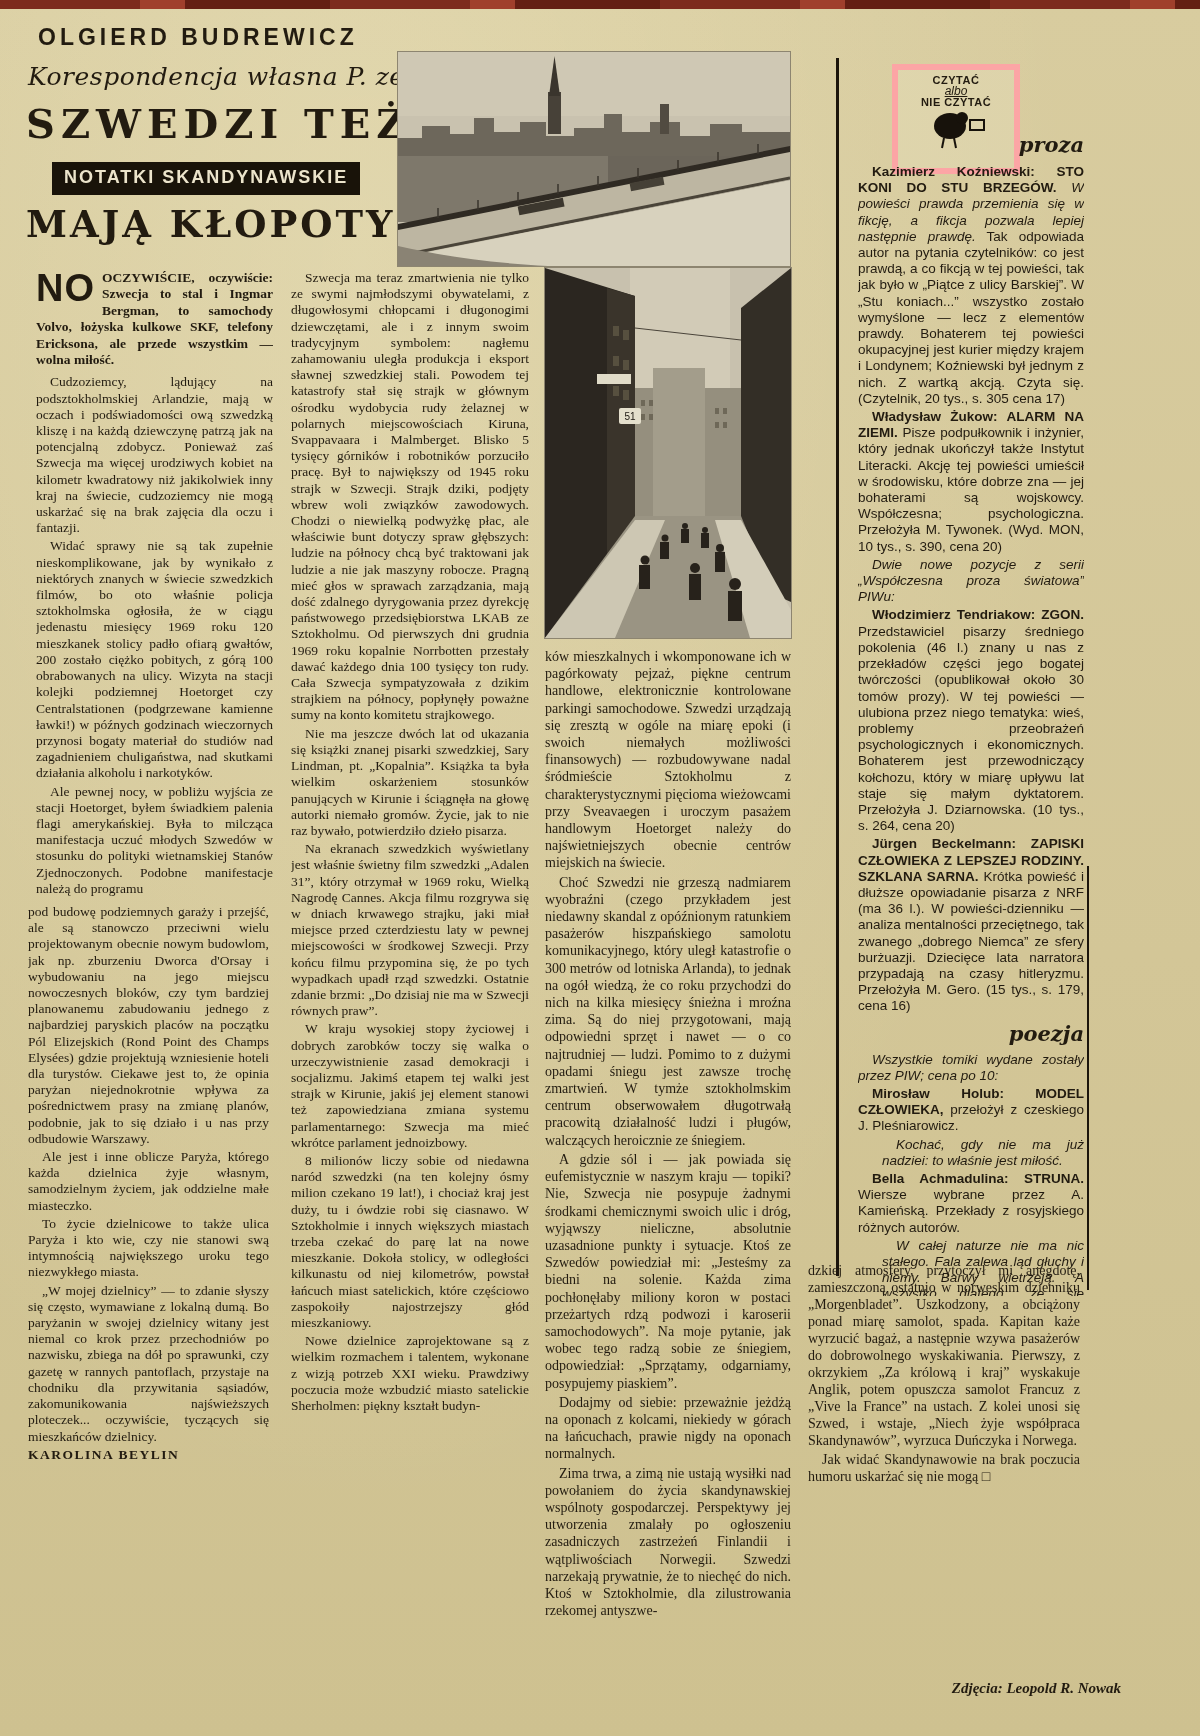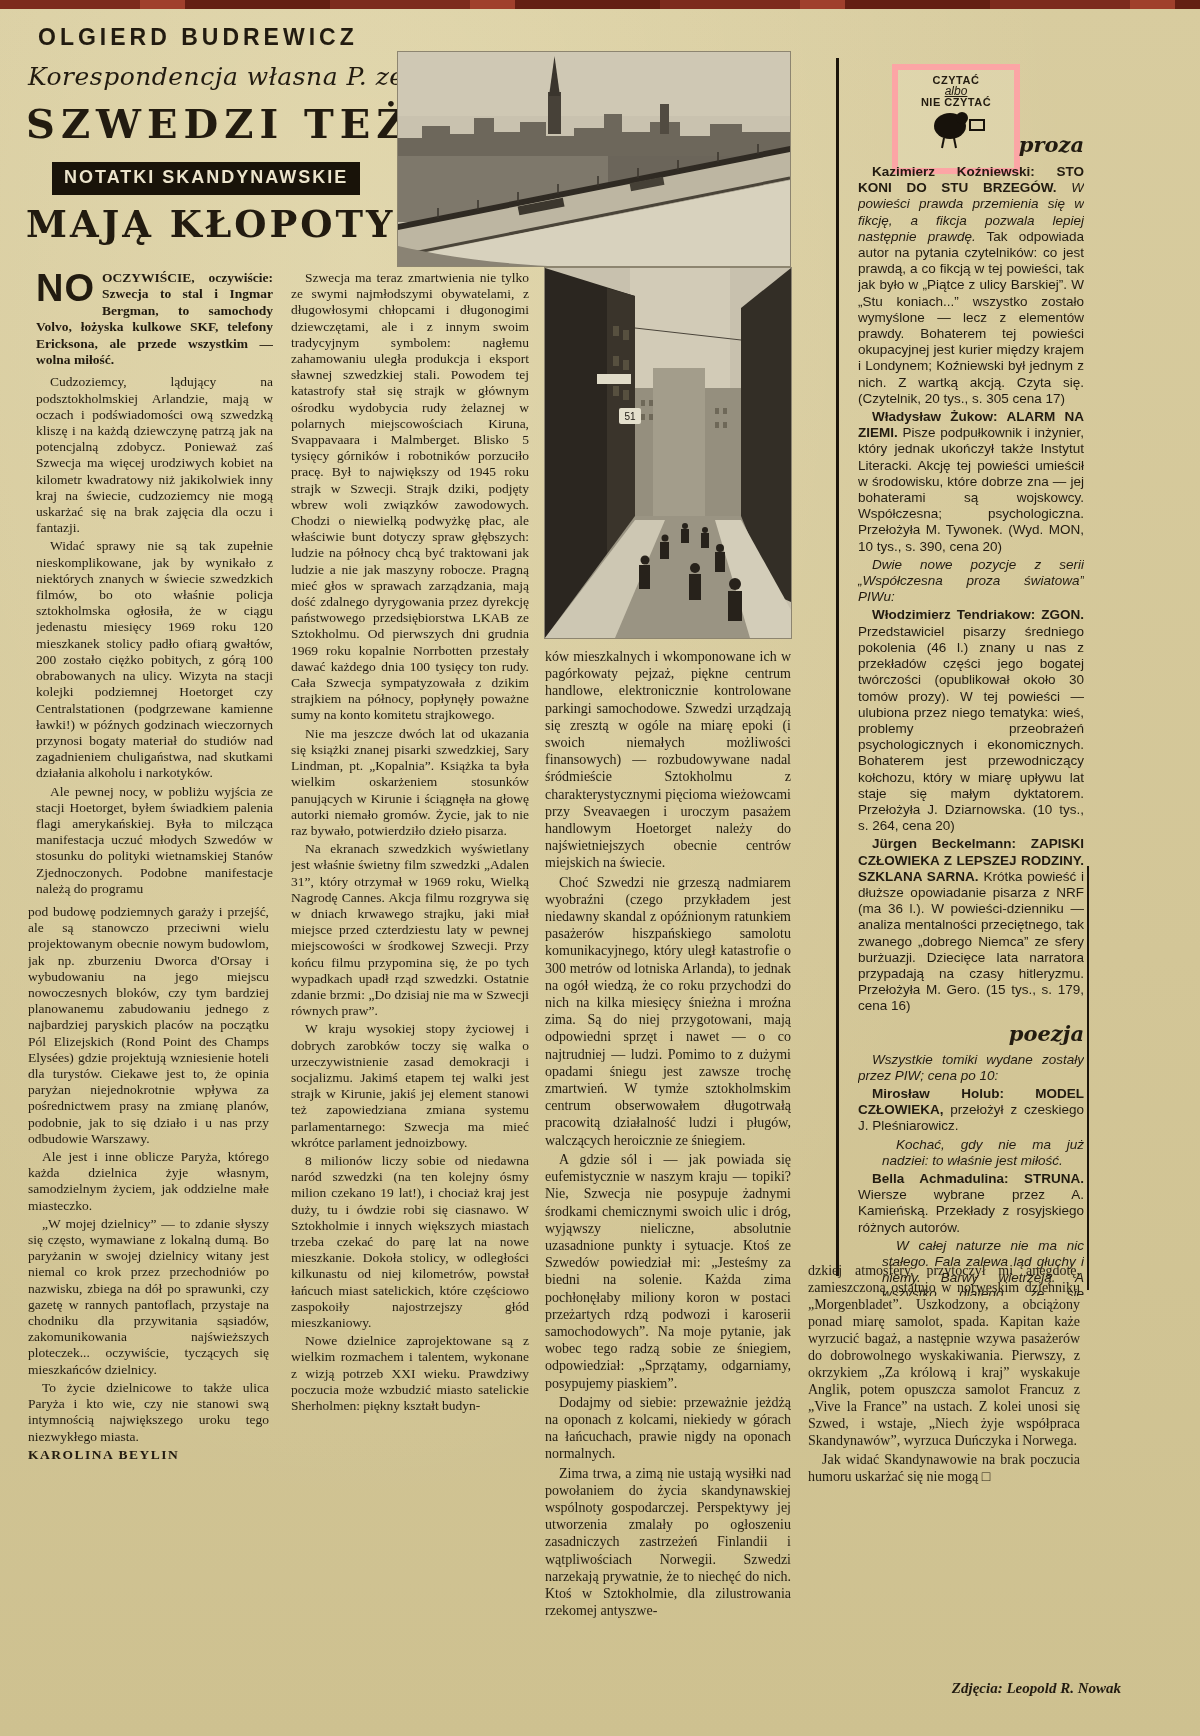--- a/index.html
+++ b/index.html
@@ -149,22 +149,22 @@
 <div class="col body-col" id="colA" style="left:36px;top:270px;width:237px;height:632px;">
   <p class="lead"><span class="dropcap">NO</span><span>OCZYWIŚCIE, oczywiście: Szwecja to stal i Ingmar Bergman, to samochody Volvo, łożyska kulkowe SKF, telefony Ericksona, ale przede wszystkim — wolna miłość.</span></p>
   <p>Cudzoziemcy, lądujący na podsztokholmskiej Arlandzie, mają w oczach i podświadomości ową szwedzką kliszę i na każdą dziewczynę patrzą jak na potencjalną zdobycz. Ponieważ zaś Szwecja ma więcej urodziwych kobiet na kilometr kwadratowy niż jakikolwiek inny kraj na świecie, cudzoziemcy nie mogą uskarżać się na brak zajęcia dla oczu i fantazji.</p>
   <p>Widać sprawy nie są tak zupełnie nieskomplikowane, jak by wynikało z niektórych znanych w świecie szwedzkich filmów, bo oto właśnie policja sztokholmska ogłosiła, że w ciągu jedenastu miesięcy 1969 roku 120 mieszkanek stolicy padło ofiarą gwałtów, 200 zostało ciężko pobitych, z górą 100 obrabowanych na ulicy. Wizyta na stacji kolejki podziemnej Hoetorget czy Centralstationen (podgrzewane kamienne ławki!) w późnych godzinach wieczornych przynosi bogaty materiał do studiów nad zagadnieniem chuligaństwa, nad skutkami działania alkoholu i narkotyków.</p>
   <p>Ale pewnej nocy, w pobliżu wyjścia ze stacji Hoetorget, byłem świadkiem palenia flagi amerykańskiej. Była to milcząca manifestacja uczuć młodych Szwedów w stosunku do polityki wietnamskiej Stanów Zjednoczonych. Podobne manifestacje należą do programu</p>
 </div>
 
 <div class="col body-col" id="colD" style="left:28px;top:904px;width:241px;height:802px;">
   <p class="cont">pod budowę podziemnych garaży i przejść, ale są stanowczo przeciwni wielu projektowanym obecnie nowym budowlom, jak np. zburzeniu Dworca d'Orsay i wybudowaniu na jego miejscu nowoczesnych bloków, czy tym bardziej planowanemu zabudowaniu jednego z najbardziej paryskich placów na początku Pól Elizejskich (Rond Point des Champs Elysées) gdzie projektują wzniesienie hoteli dla turystów. Ciekawe jest to, że opinia paryżan niejednokrotnie wpływa za pośrednictwem prasy na zmianę planów, podobnie, jak to się działo i u nas przy odbudowie Warszawy.</p>
   <p>Ale jest i inne oblicze Paryża, którego każda dzielnica żyje własnym, samodzielnym życiem, jak oddzielne małe miasteczko.</p>
+  <p>To życie dzielnicowe to także ulica Paryża i kto wie, czy nie stanowi swą intymnością największego uroku tego niezwykłego miasta.</p>
   <p>„W mojej dzielnicy” — to zdanie słyszy się często, wymawiane z lokalną dumą. Bo paryżanin w swojej dzielnicy witany jest niemal co krok przez przechodniów po nazwisku, zbiega na dół po sprawunki, czy gazetę w rannych pantoflach, przystaje na chodniku dla przywitania sąsiadów, zakomunikowania najświeższych ploteczek... oczywiście, tyczących się mieszkańców dzielnicy.</p>
-  <p>To życie dzielnicowe to także ulica Paryża i kto wie, czy nie stanowi swą intymnością największego uroku tego niezwykłego miasta.</p>
   <p class="byline">KAROLINA BEYLIN</p>
 </div>
 
 <div class="col body-col" id="colB" style="left:291px;top:270px;width:238px;height:1436px;">
   <p>Szwecja ma teraz zmartwienia nie tylko ze swymi najmłodszymi obywatelami, z długowłosymi chłopcami i długonogimi dziewczętami, ale i z innym swoim tradycyjnym symbolem: nagłemu zahamowaniu uległa produkcja i eksport sławnej szwedzkiej stali. Powodem tej katastrofy stał się strajk w głównym ośrodku wydobycia rudy żelaznej w polarnych miejscowościach Kiruna, Svappavaara i Malmberget. Blisko 5 tysięcy górników i robotników porzuciło pracę. Był to największy od 1945 roku strajk w Szwecji. Strajk dziki, podjęty wbrew woli związków zawodowych. Chodzi o niewielką podwyżkę płac, ale właściwie bunt dotyczy spraw głębszych: ludzie na północy chcą być traktowani jak ludzie a nie jak maszyny robocze. Pragną mieć głos w sprawach zarządzania, mają dość zdalnego dyrygowania przez dyrekcję państwowego przedsiębiorstwa LKAB ze Sztokholmu. Od pierwszych dni grudnia 1969 roku kopalnie Norrbotten przestały dawać każdego dnia 100 tysięcy ton rudy. Cała Szwecja sympatyzowała z dzikim strajkiem na północy, popłynęły poważne sumy na konto komitetu strajkowego.</p>
   <p>Nie ma jeszcze dwóch lat od ukazania się książki znanej pisarki szwedzkiej, Sary Lindman, pt. „Kopalnia”. Książka ta była wielkim oskarżeniem stosunków panujących w Kirunie i ściągnęła na głowę autorki niemało gromów. Życie, jak to nie raz bywało, potwierdziło dzieło pisarza.</p>
   <p>Na ekranach szwedzkich wyświetlany jest właśnie świetny film szwedzki „Adalen 31”, który otrzymał w 1969 roku, Wielką Nagrodę Cannes. Akcja filmu rozgrywa się w dniach krwawego strajku, jaki miał miejsce przed czterdziestu laty w pewnej miejscowości w środkowej Szwecji. Przy końcu filmu przypomina się, że po tych wypadkach upadł rząd szwedzki. Ostatnie zdanie brzmi: „Do dzisiaj nie ma w Szwecji równych praw”.</p>
   <p>W kraju wysokiej stopy życiowej i dobrych zarobków toczy się walka o urzeczywistnienie zasad demokracji i socjalizmu. Jakimś etapem tej walki jest strajk w Kirunie, jakiś jej element stanowi też zapowiedziana zmiana systemu parlamentarnego: Szwecja ma mieć wkrótce parlament jednoizbowy.</p>
   <p>8 milionów liczy sobie od niedawna naród szwedzki (na ten kolejny ósmy milion czekano 19 lat!), i chociaż kraj jest duży, tu i ówdzie robi się ciasnawo. W Sztokholmie i innych większych miastach trzeba czekać do parę lat na nowe mieszkanie. Dokoła stolicy, w odległości kilkunastu od niej kilometrów, powstał łańcuch miast satelickich, które częściowo zaspokoiły najostrzejszy głód mieszkaniowy.</p>
   <p>Nowe dzielnice zaprojektowane są z wielkim rozmachem i talentem, wykonane z wizją potrzeb XXI wieku. Prawdziwy poczucia może wzbudzić miasto satelickie Sherholmen: piękny kształt budyn-</p>

